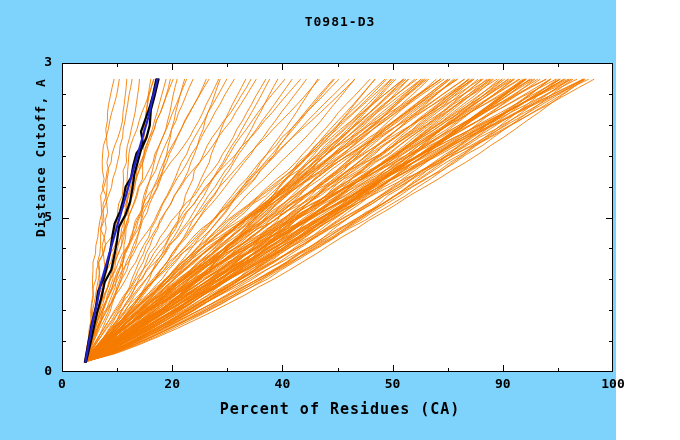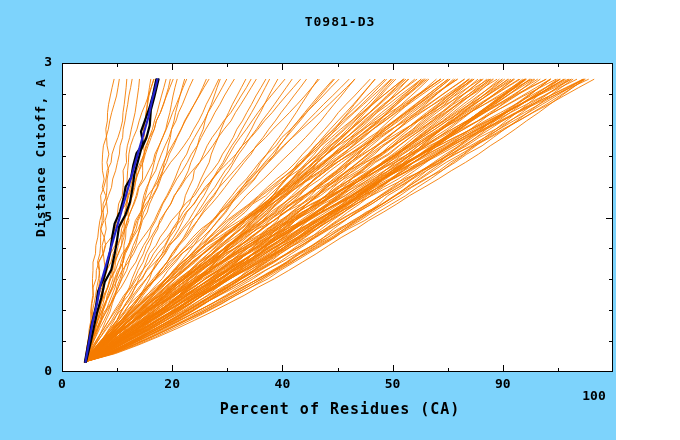--- a/index.html
+++ b/index.html
@@ -209,21 +209,21 @@
   </div>
 
   <div id="xaxis-ticks"></div>
   <div id="yaxis-ticks"></div>
   <div id="xaxis-ticklabels">
       <div class="xticklabel" style="left: 62px;">0</div>
       <div class="xticklabel" style="left: 172.2px; text-align: center;">20</div>
       <div class="xticklabel" style="left: 282.4px;">40</div>
       <div class="xticklabel" style="left: 392.6px;">50</div>
       <div class="xticklabel" style="left: 502.8px;">90</div>
-      <div class="xticklabel" style="left: 594px; margin-top: 12px;">100</div>
+      <div class="xticklabel" style="left: 613px;">100</div>
     </div>
   <div id="yaxis-ticklabels">
       <div class="yticklabel" style="top: 372px;">0</div>
       <div class="yticklabel" style="top: 217.5px;">5</div>
       <div class="yticklabel" style="top: 63px;">3</div>
     </div>
 
   <div id="xaxis-label">Percent of Residues (CA)</div>
   <div id="yaxis-label">Distance Cutoff, A</div>
 

